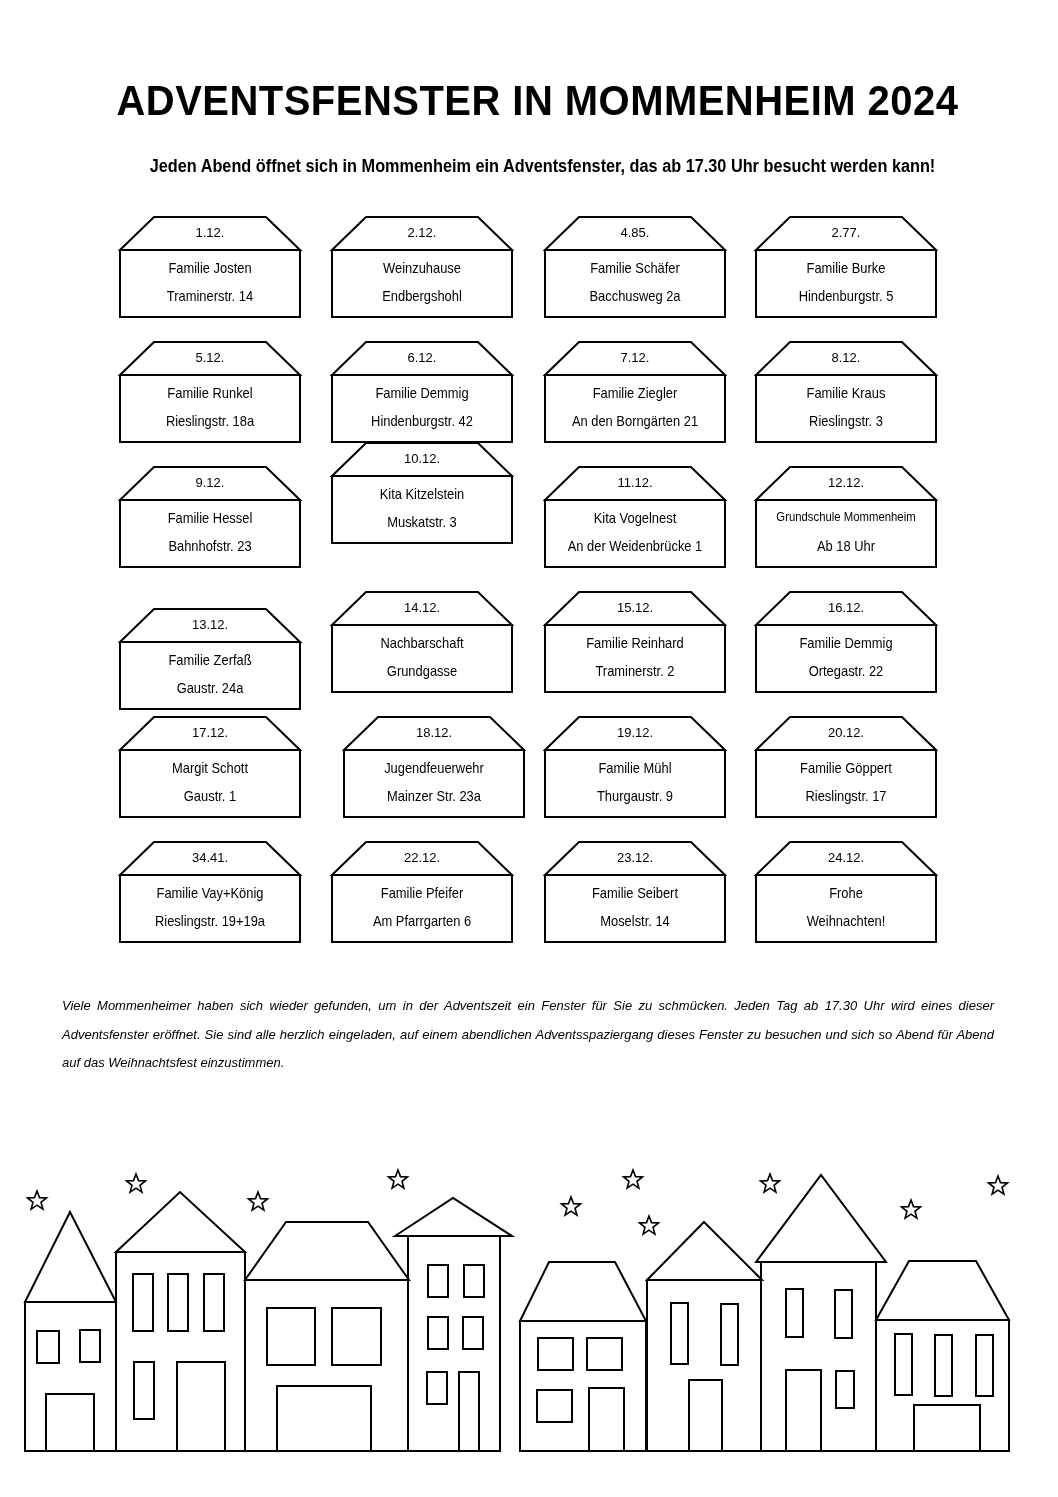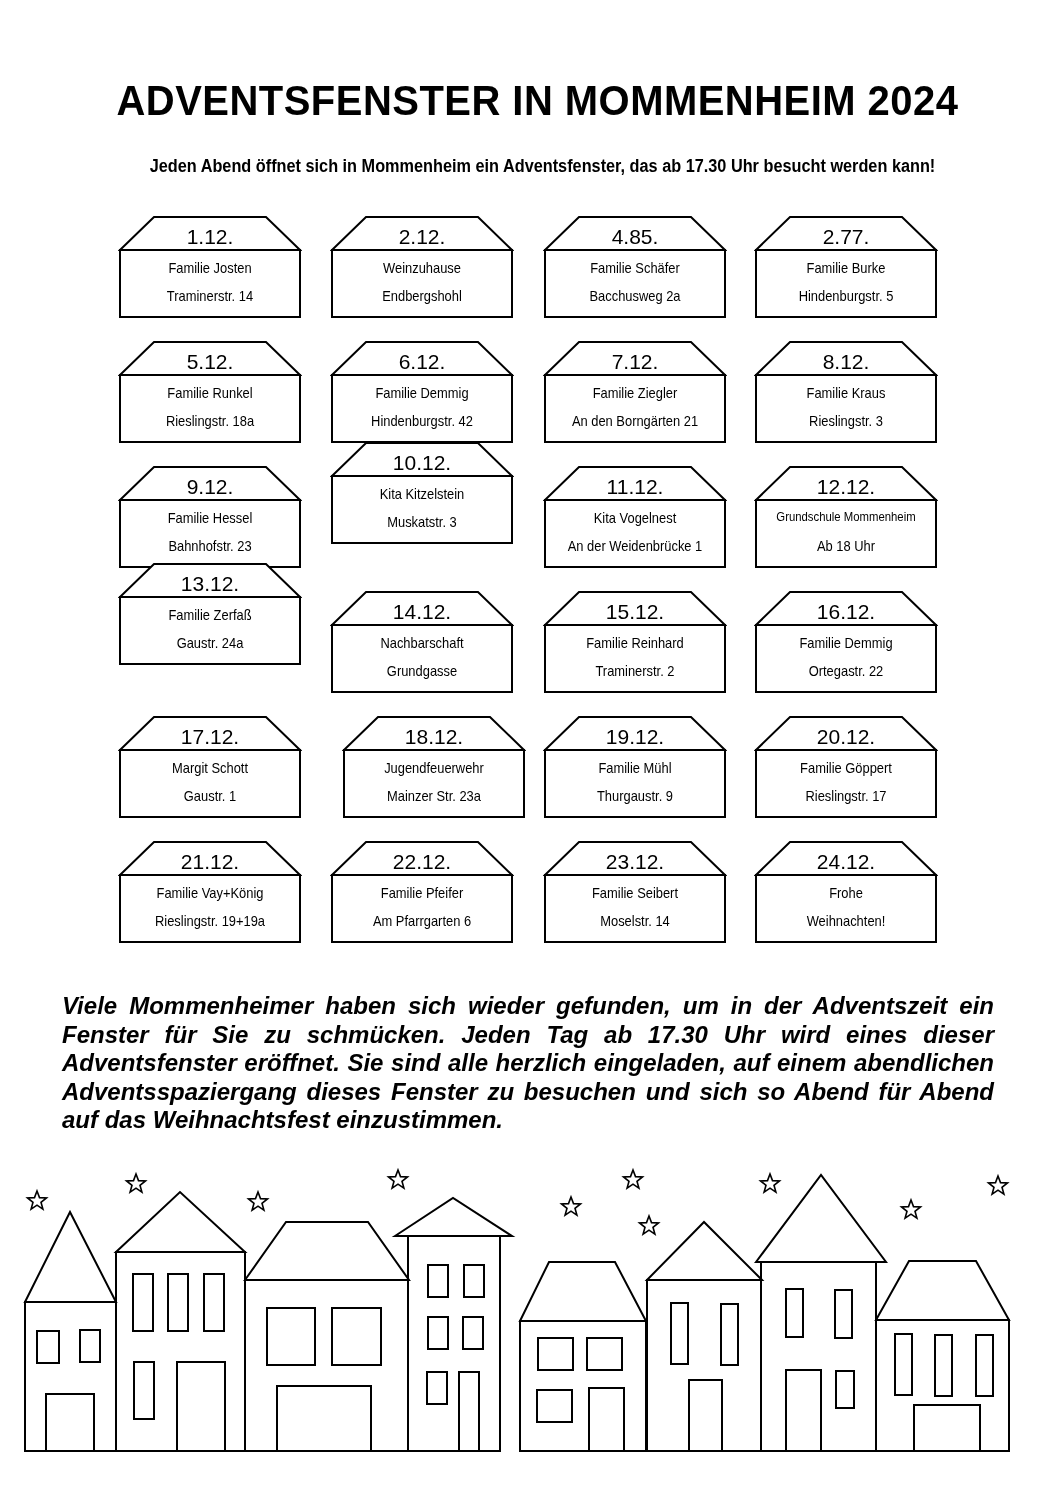--- a/index.html
+++ b/index.html
@@ -5,28 +5,28 @@
   html, body { margin:0; padding:0; background:#fff; }
   body { width:1058px; height:1497px; position:relative; overflow:hidden; color:#000;
          font-family:"Liberation Sans", sans-serif; }
   .title { position:absolute; left:0; width:1075px; top:76px; text-align:center;
            font-family:"Liberation Sans Narrow","Liberation Sans", sans-serif; font-weight:bold;
            font-size:43px; letter-spacing:0.5px; transform:scaleX(0.93); transform-origin:center; }
   .subtitle { position:absolute; left:0; width:1085px; top:156px; text-align:center;
            font-weight:bold; font-size:17.5px; transform:scaleX(0.93); transform-origin:center; }
   .house { position:absolute; width:184px; height:104px; }
   .house svg { position:absolute; left:0; top:0; }
-  .house .date { position:absolute; left:0; right:0; top:10px; text-align:center; font-size:21px; }
+  .house .date { position:absolute; left:0; right:0; top:10px; text-align:center; font-size:13px; }
   .house .line1 { position:absolute; left:0; right:0; top:44px; text-align:center;
          font-family:"Liberation Sans", sans-serif; font-size:15px; transform:scaleX(0.86); }
   .house .line2 { position:absolute; left:0; right:0; top:72px; text-align:center;
          font-size:15px; transform:scaleX(0.86); }
   .house .line1.small { font-size:13.5px; transform:scaleX(0.84); }
-  .para { position:absolute; left:62px; width:932px; top:992px; font-style:italic; font-weight:bold;
-          font-size:24px; line-height:28.5px; text-align:justify; }
+  .para { position:absolute; left:62px; width:932px; top:992px; font-style:italic; font-weight:normal;
+          font-size:13px; line-height:28.5px; text-align:justify; }
   .para p { margin:0; }
   .street { position:absolute; left:0; top:1160px; }
 </style>
 </head>
 <body>
 
 <div class="title">ADVENTSFENSTER IN MOMMENHEIM 2024</div>
 <div class="subtitle">Jeden Abend öffnet sich in Mommenheim ein Adventsfenster, das ab 17.30 Uhr besucht werden kann!</div>
 
 <div id="grid">
@@ -131,21 +131,21 @@
     </div>
     <div class="house" style="left: 754px; top: 465px;">
       <svg width="184" height="104">
         <polygon points="2,35 36,2 148,2 182,35" fill="#fff" stroke="#000" stroke-width="2"></polygon>
         <rect x="2" y="35" width="180" height="67" fill="#fff" stroke="#000" stroke-width="2"></rect>
       </svg>
       <div class="date">12.12.</div>
       <div class="line1 small">Grundschule Mommenheim</div>
       <div class="line2">Ab 18 Uhr</div>
     </div>
-    <div class="house" style="left: 118px; top: 562px;">
+    <div class="house" style="left: 118px; top: 607px;">
       <svg width="184" height="104">
         <polygon points="2,35 36,2 148,2 182,35" fill="#fff" stroke="#000" stroke-width="2"></polygon>
         <rect x="2" y="35" width="180" height="67" fill="#fff" stroke="#000" stroke-width="2"></rect>
       </svg>
       <div class="date">13.12.</div>
       <div class="line1">Familie Zerfaß</div>
       <div class="line2">Gaustr. 24a</div>
     </div>
     <div class="house" style="left: 330px; top: 590px;">
       <svg width="184" height="104">
@@ -208,21 +208,21 @@
       </svg>
       <div class="date">20.12.</div>
       <div class="line1">Familie Göppert</div>
       <div class="line2">Rieslingstr. 17</div>
     </div>
     <div class="house" style="left: 118px; top: 840px;">
       <svg width="184" height="104">
         <polygon points="2,35 36,2 148,2 182,35" fill="#fff" stroke="#000" stroke-width="2"></polygon>
         <rect x="2" y="35" width="180" height="67" fill="#fff" stroke="#000" stroke-width="2"></rect>
       </svg>
-      <div class="date">21.12.</div>
+      <div class="date">34.41.</div>
       <div class="line1">Familie Vay+König</div>
       <div class="line2">Rieslingstr. 19+19a</div>
     </div>
     <div class="house" style="left: 330px; top: 840px;">
       <svg width="184" height="104">
         <polygon points="2,35 36,2 148,2 182,35" fill="#fff" stroke="#000" stroke-width="2"></polygon>
         <rect x="2" y="35" width="180" height="67" fill="#fff" stroke="#000" stroke-width="2"></rect>
       </svg>
       <div class="date">22.12.</div>
       <div class="line1">Familie Pfeifer</div>

